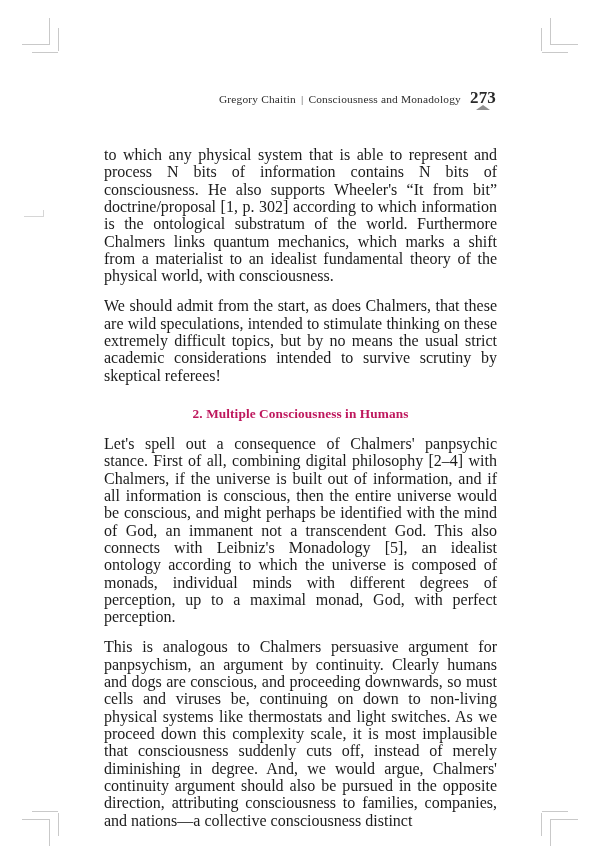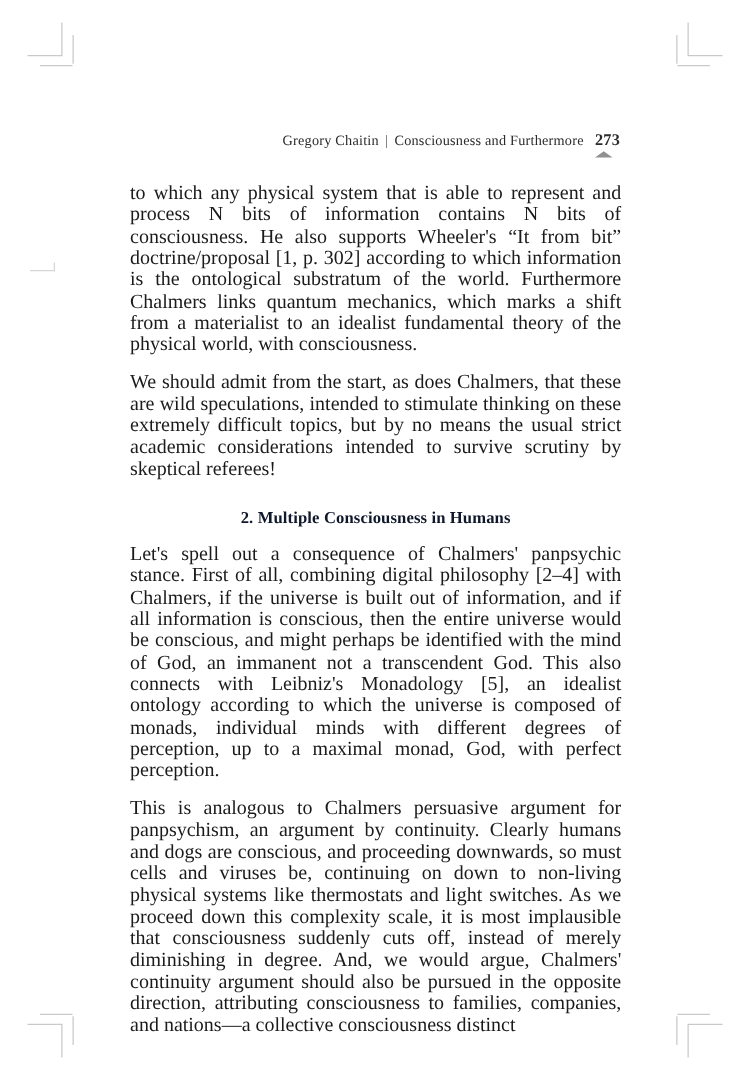--- a/index.html
+++ b/index.html
@@ -65,40 +65,40 @@
   
   .cm-left { left: 24px; top: 210px; width: 20px; height: 12px; }
   .cm-left .h1 { left: 0; top: 6px; width: 20px; height: 1px; background: #d6d6d6; }
   .cm-left .v1 { left: 19px; top: 0; width: 1px; height: 7px; background: #d6d6d6; }
 
   
   .running-head {
     position: absolute;
     left: 104px;
     right: 104px;
-    top: 104px;
+    top: 88px;
     height: 18px;
     display: flex;
     align-items: baseline;
     justify-content: flex-end;
     font-size: 11.4px;
     letter-spacing: 0.18px;
     color: #2b2b2b;
     white-space: nowrap;
   }
   .rh-author { }
   .rh-sep {
     margin: 0 5px;
     color: #555;
   }
   .rh-title { }
   .rh-folio {
     font-weight: bold;
     margin-left: 9px;
-    font-size: 13px;
+    font-size: 17px;
   }
 
   
   .folio-ornament {
     position: absolute;
     right: 6px;
     top: 17px;
     width: 0;
     height: 0;
     border-left: 7px solid transparent;
@@ -128,21 +128,21 @@
 
   p.body-par.tight-follow { margin-top: 11.5px; }
 
   h2.section-head {
     margin: 21px 0 13px 0;
     font-size: 13.3px;
     line-height: 17px;
     font-weight: bold;
     text-align: center;
     letter-spacing: 0.1px;
-    color: #0f172a;
+    color: #be185d;
   }
 
   .ital { }
 </style>
 </head>
 <body>
 
 <div class="page">
 
   <div class="crop-mark cm-tl">
@@ -170,21 +170,21 @@
       <i class="h2"></i>
   </div>
   <div class="crop-mark cm-left">
     <i class="h1"></i>
       <i class="v1"></i>
   </div>
 
   <div class="running-head">
     <span class="rh-author">Gregory Chaitin</span>
     <span class="rh-sep">|</span>
-    <span class="rh-title">Consciousness and Furthermore</span>
+    <span class="rh-title">Consciousness and Monadology</span>
     <span class="rh-folio">273</span>
     <span class="folio-ornament"></span>
   </div>
 
   <div class="text-block">
 
     <p class="body-par">to which any physical system that is able to represent and process N bits of information contains N bits of consciousness. He also supports Wheeler's “It from bit” doctrine/proposal [1, p. 302] according to which information is the ontological substratum of the world. Furthermore Chalmers links quantum mechanics, which marks a shift from a materialist to an idealist fundamental theory of the physical world, with consciousness.</p>
 
     <p class="body-par">We should admit from the start, as does Chalmers, that these are wild speculations, intended to stimulate thinking on these extremely difficult topics, but by no means the usual strict academic considerations intended to survive scrutiny by skeptical referees!</p>
 

